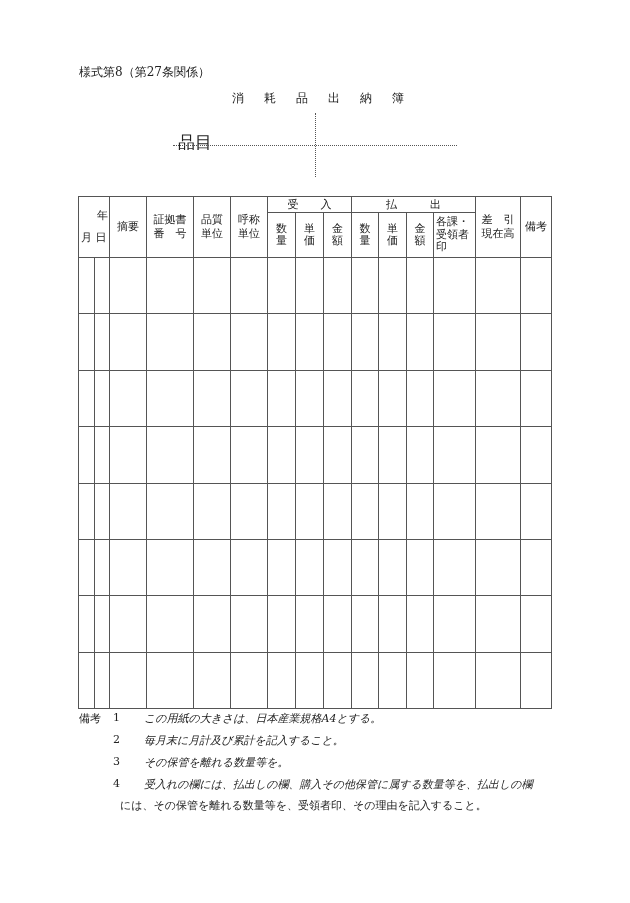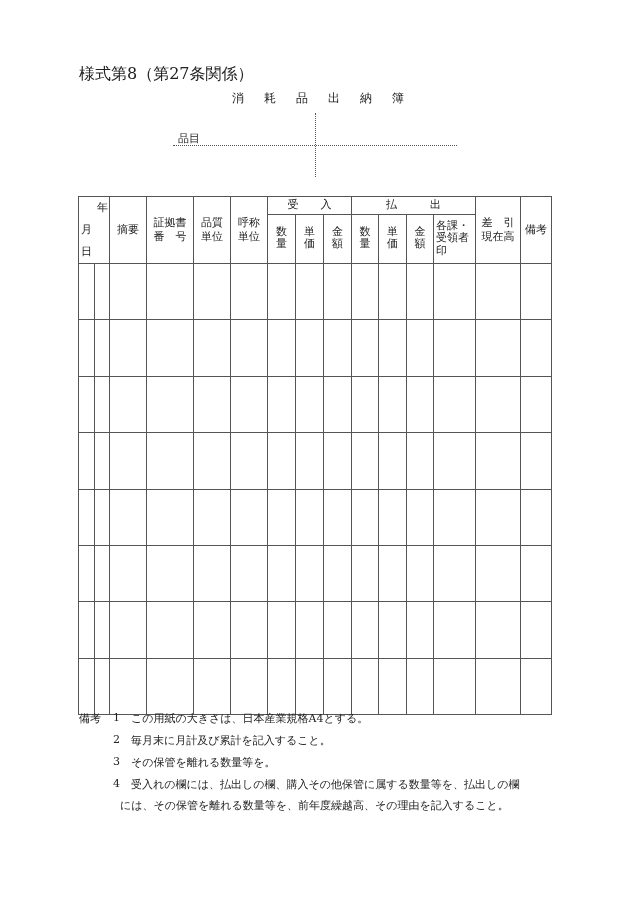--- a/index.html
+++ b/index.html
@@ -1,37 +1,37 @@
 <!DOCTYPE html>
 <html><head>
 <meta charset="utf-8">
 <style>
   html, body { margin:0; padding:0; background:#ffffff; }
   body { width:630px; height:903px; position:relative; overflow:hidden;
          font-family:"DejaVu Serif", "Liberation Serif", serif; color:#222; }
   .abs { position:absolute; }
-  .form-label { left:79px; top:64px; font-size:16px; letter-spacing:0px; white-space:nowrap; }
+  .form-label { left:79px; top:64px; font-size:12px; letter-spacing:0px; white-space:nowrap; }
   .doc-title { left:232px; top:90px; font-size:12px; white-space:nowrap; display:flex; gap:20px; }
   .doc-title span { display:inline-block; width:12px; text-align:center; }
-  .item-label { left:178px; top:131px; font-size:11px; }
+  .item-label { left:178px; top:131px; font-size:17px; }
   .dot-h { left:173px; top:145px; width:284px; height:0; border-top:1px dotted #555; }
   .dot-v { left:315px; top:113px; width:0; height:64px; border-left:1px dotted #555; }
 
   table.ledger { position:absolute; left:78px; top:196px; border-collapse:collapse;
                  font-size:11px; table-layout:fixed; }
   table.ledger td { border:1px solid #555; padding:0; text-align:center; vertical-align:middle;
                     line-height:1.25; }
   table.ledger tr.body-row td { height:55.4px; }
   .vtext { display:inline-block; width:12px; line-height:1.1; word-break:break-all; }
   .hdr-two { line-height:20px; }
   .remarks { left:79px; top:711px; font-size:11px; }
   .rem-line { position:absolute; white-space:nowrap; }
   .rem-head { left:0; }
   .rem-num { left:34px; }
-  .rem-text { left:52px; }
+  .rem-text { left:65px;font-style:italic; }
 </style>
 </head>
 <body>
 
 <div class="abs form-label">様式第8（第27条関係）</div>
 
 <div class="abs doc-title">
   <span>消</span>
   <span>耗</span>
   <span>品</span>
@@ -59,21 +59,21 @@
       <col style="width:28px">
       <col style="width:27px">
     <col style="width:42px">
       <col style="width:45px">
       <col style="width:31px">
   </colgroup>
   <tbody>
       <tr style="height:16px">
     <td colspan="2" rowspan="2" style="text-align:left;">
       <div style="padding-left:18px;line-height:22px;">年</div>
-      <div style="padding-left:2px;line-height:22px;font-family:Liberation Mono, monospace;">月 日</div>
+      <div style="padding-left:2px;line-height:22px;">月 日</div>
     </td>
     <td rowspan="2">摘要</td>
     <td rowspan="2" class="hdr-two">
       <div>証拠書</div>
       <div>番　号</div>
     </td>
     <td rowspan="2" class="hdr-two">
       <div>品質</div>
       <div>単位</div>
     </td>
@@ -244,14 +244,14 @@
 <div class="abs remarks">
   <div class="rem-line rem-head" style="top:0">備考</div>
   <div class="rem-line rem-num" style="top:0">1</div>
   <div class="rem-line rem-text" style="top:0">この用紙の大きさは、日本産業規格A4とする。</div>
   <div class="rem-line rem-num" style="top:22px">2</div>
   <div class="rem-line rem-text" style="top:22px">毎月末に月計及び累計を記入すること。</div>
   <div class="rem-line rem-num" style="top:44px">3</div>
   <div class="rem-line rem-text" style="top:44px">その保管を離れる数量等を。</div>
   <div class="rem-line rem-num" style="top:66px">4</div>
   <div class="rem-line rem-text" style="top:66px">受入れの欄には、払出しの欄、購入その他保管に属する数量等を、払出しの欄</div>
-  <div class="rem-line" style="top:87px;left:41px;">には、その保管を離れる数量等を、前年度繰越高、その理由を記入すること。</div>
+  <div class="rem-line" style="top:87px;left:41px;">には、その保管を離れる数量等を、受領者印、その理由を記入すること。</div>
 </div>
 
 </body></html>

